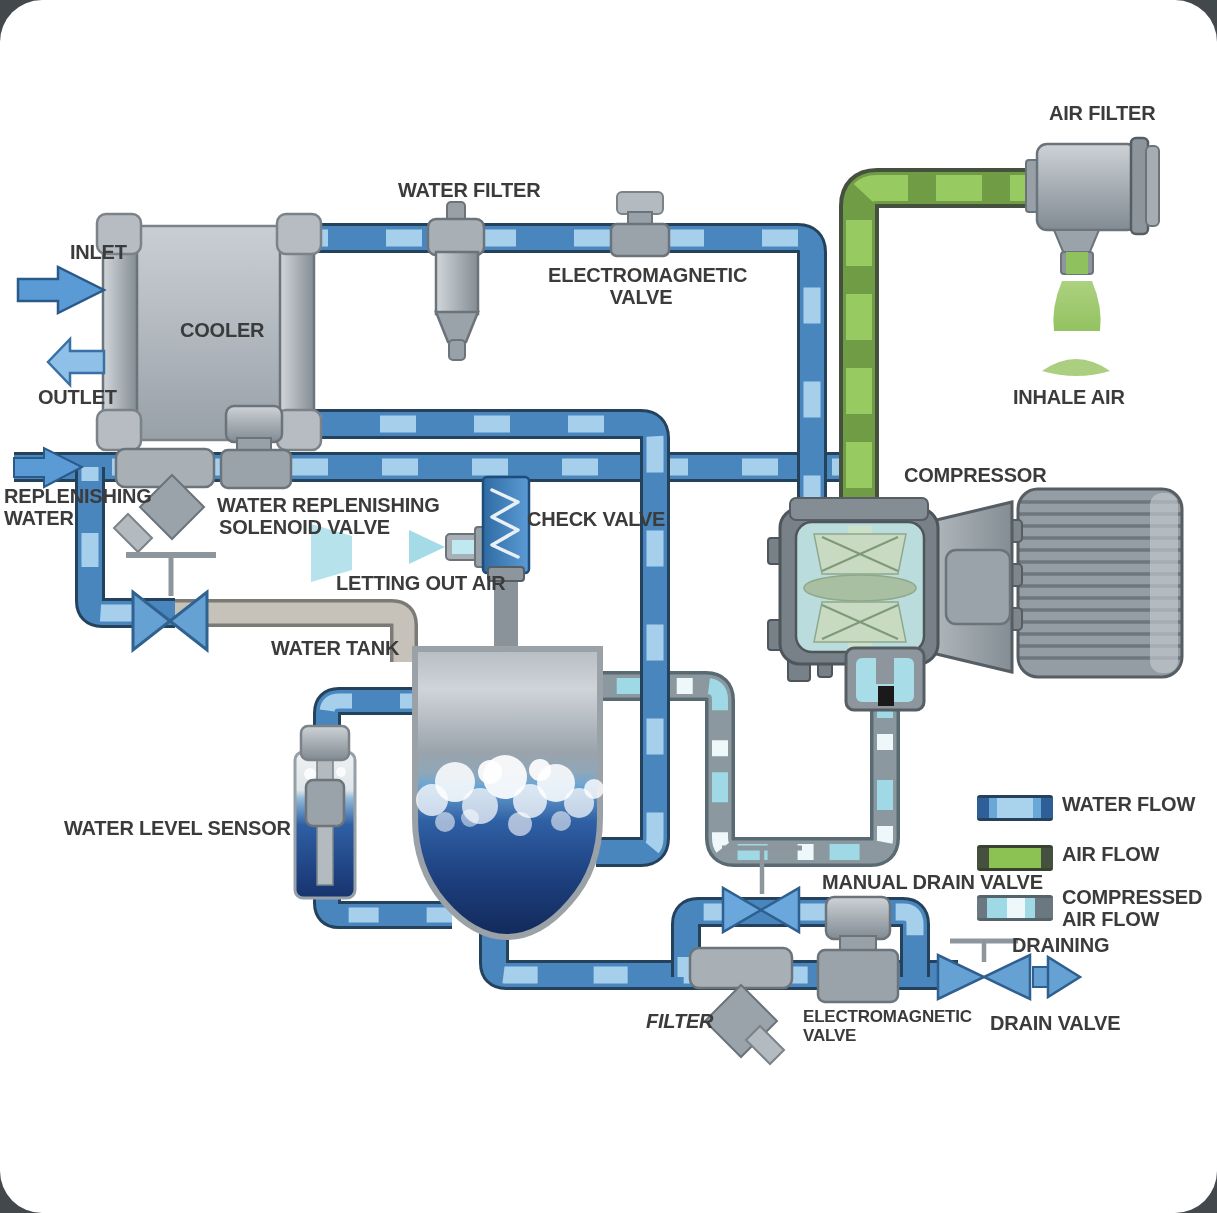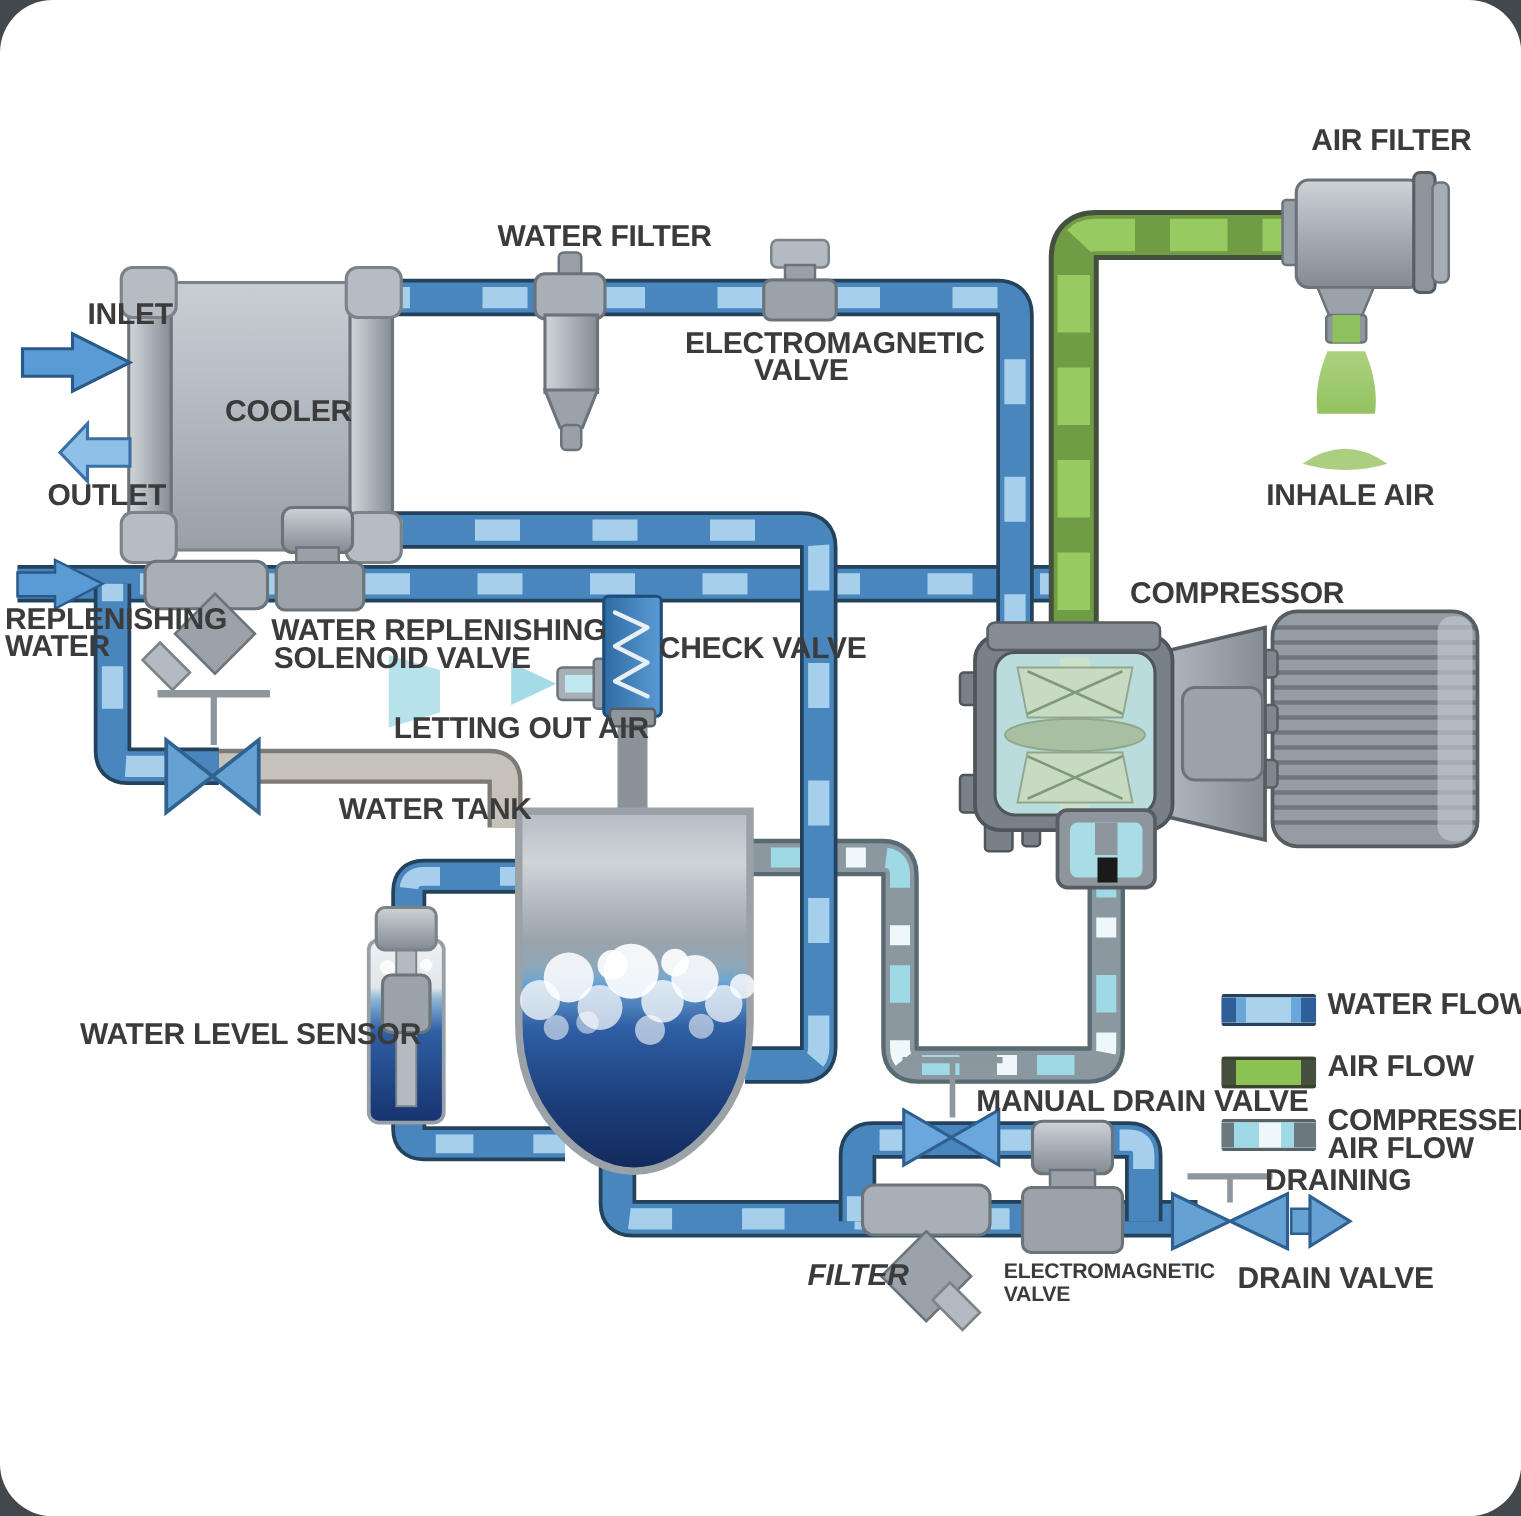--- a/index.html
+++ b/index.html
@@ -1,18 +1,18 @@
 <!DOCTYPE html>
 <html><head>
 <meta charset="utf-8">
 <style>
   html,body{margin:0;padding:0;background:#43484d;}
   #stage{position:relative;width:1217px;height:1213px;background:#ffffff;border-radius:42px;overflow:hidden;font-family:"Liberation Sans",sans-serif;}
   svg{position:absolute;left:0;top:0;}
-  .lbl{position:absolute;font-weight:700;font-size:24px;color:#3b3b3b;letter-spacing:-0.2px;white-space:nowrap;line-height:22px;}
+  .lbl{position:absolute;font-weight:700;font-size:20px;color:#3b3b3b;letter-spacing:-0.2px;white-space:nowrap;line-height:22px;}
   .lbl.small{font-size:17px;line-height:19px;}
   .lbl.center{text-align:center;}
   .swatch{position:absolute;width:76px;height:20px;border-radius:3px;}
   .swatch-water{background:linear-gradient(90deg,#2e5f98 0 12px,#6aa6d8 12px 20px,#a9d2ec 20px 56px,#6aa6d8 56px 64px,#2e5f98 64px 100%);border-top:3px solid #24425c;border-bottom:3px solid #24425c;}
   .swatch-air{background:linear-gradient(90deg,#46503f 0 12px,#8cc153 12px 64px,#46503f 64px 100%);border-top:3px solid #39422f;border-bottom:3px solid #39422f;}
   .swatch-comp{background:linear-gradient(90deg,#6b7880 0 10px,#9fd9e6 10px 30px,#eef7f9 30px 48px,#9fd9e6 48px 58px,#6b7880 58px 100%);border-top:3px solid #55636b;border-bottom:3px solid #55636b;}
 </style>
 </head>
 <body>
 
@@ -334,24 +334,24 @@
 <div class="lbl" style="left:904px;top:464px;">COMPRESSOR</div>
 <div class="lbl" style="left:4px;top:485px;">
   <div>REPLENISHING</div>
   <div>WATER</div>
 </div>
 <div class="lbl" style="left:217px;top:494px;">
   <div>WATER REPLENISHING</div>
   <div style="margin-left:2px;">SOLENOID VALVE</div>
 </div>
 <div class="lbl" style="left:527px;top:508px;">CHECK VALVE</div>
-<div class="lbl" style="left:315px;top:572px;">LETTING OUT AIR</div>
+<div class="lbl" style="left:336px;top:572px;">LETTING OUT AIR</div>
 <div class="lbl" style="left:271px;top:637px;">WATER TANK</div>
 <div class="lbl" style="left:64px;top:817px;">WATER LEVEL SENSOR</div>
-<div class="lbl" style="left:781px;top:871px;">MANUAL DRAIN VALVE</div>
+<div class="lbl" style="left:822px;top:871px;">MANUAL DRAIN VALVE</div>
 <div class="lbl" style="left:1012px;top:934px;">DRAINING</div>
 <div class="lbl" style="left:646px;top:1010px;font-style:italic;">FILTER</div>
 <div class="lbl small" style="left:803px;top:1007px;">
   <div>ELECTROMAGNETIC</div>
   <div>VALVE</div>
 </div>
 <div class="lbl" style="left:990px;top:1012px;">DRAIN VALVE</div>
 
 <div>
   <div class="swatch swatch-water" style="left:977px;top:795px;"></div>

